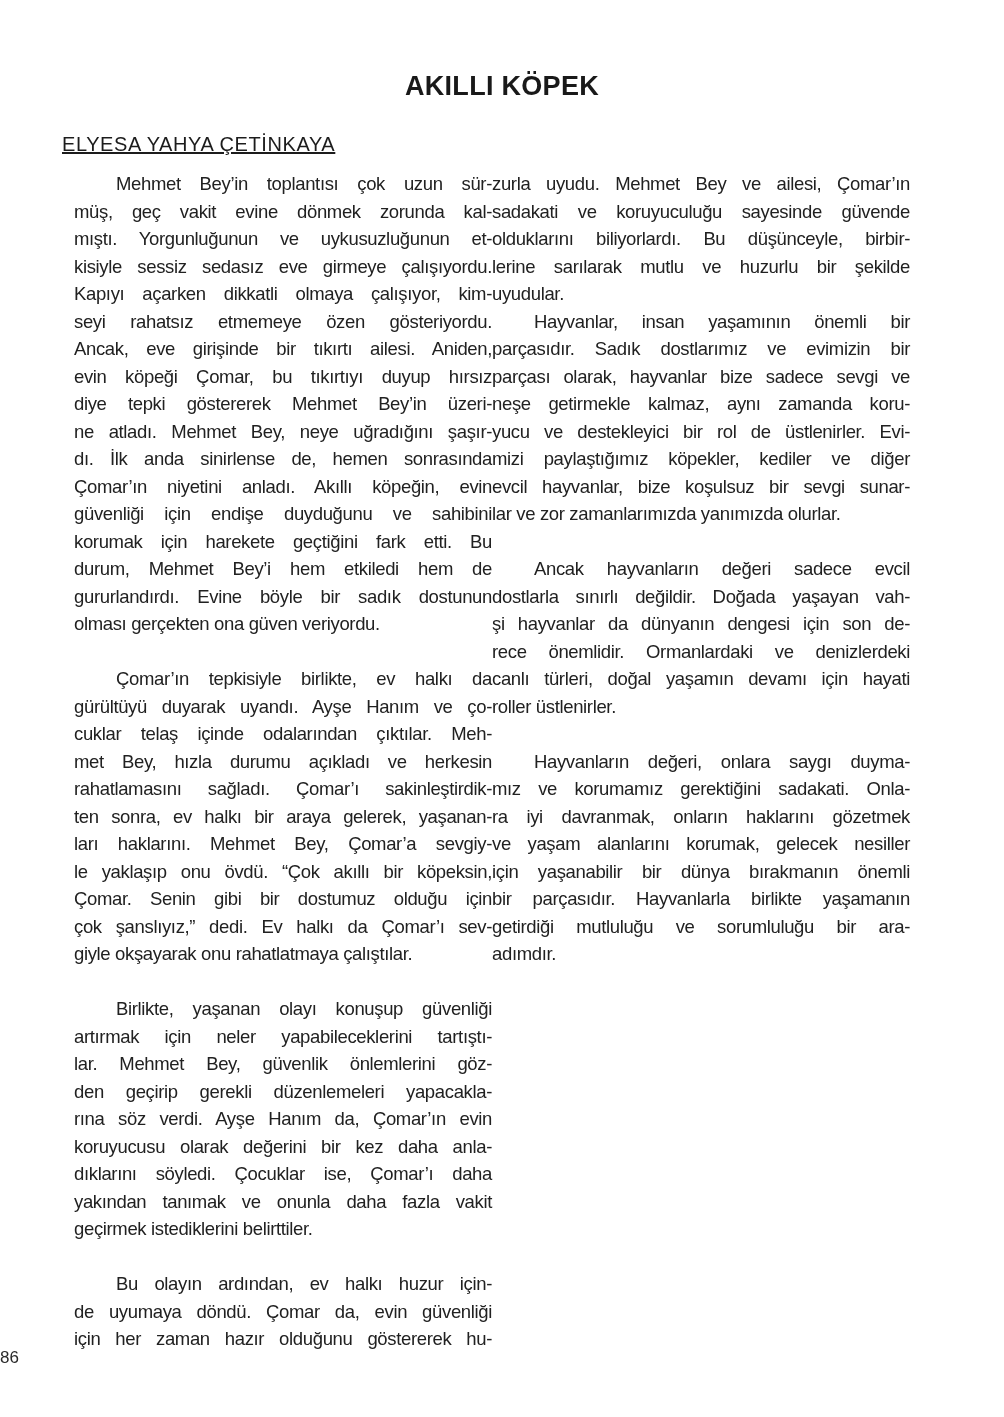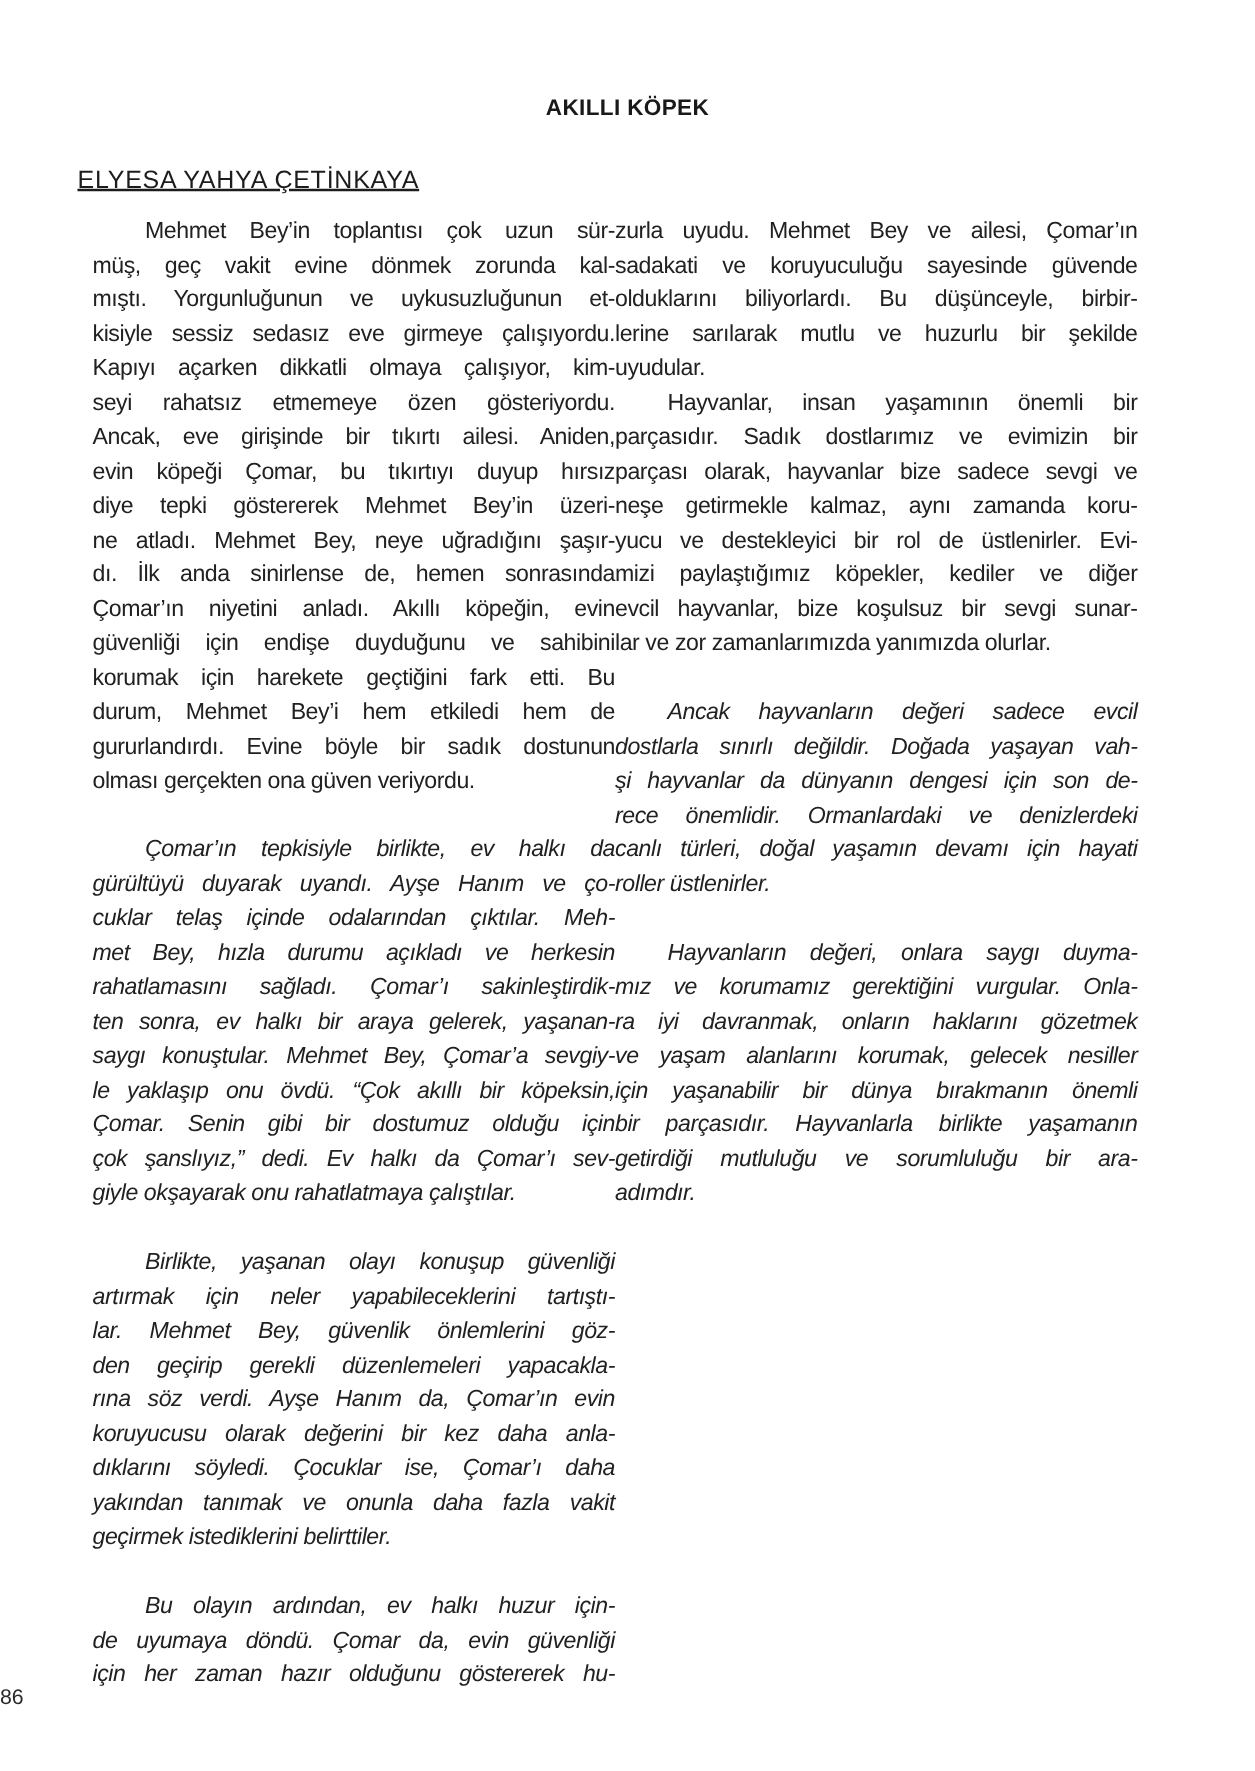--- a/index.html
+++ b/index.html
@@ -16,21 +16,21 @@
     font-family: "Liberation Sans", sans-serif;
     overflow: hidden;
   }
   .title {
     position: absolute;
     top: 70px;
     left: 0;
     width: 100%;
     margin: 0;
     text-align: center;
-    font-size: 18px;
+    font-size: 27px;
     line-height: 32px;
     font-weight: bold;
     letter-spacing: 0.3px;
     color: #191919;
   }
   .author {
     position: absolute;
     top: 132px;
     left: 62px;
     font-size: 20px;
@@ -44,21 +44,21 @@
     top: 170px;
     left: 74px;
     width: 858px;
     display: flex;
   }
   .col {
     width: 418px;
     flex: 0 0 418px;
   }
   .para { margin: 0; }
-  .para.gap { margin-top: 27.5px; font-style: italic; }
+  .para.gap { margin-top: 27.5px; }
   .line {
     font-size: 18.5px;
     line-height: 27.5px;
     letter-spacing: -0.35px;
     color: #212121;
     text-align: justify;
     text-align-last: justify;
     white-space: nowrap;
   }
   .line.indent { text-indent: 42px; }
@@ -102,21 +102,21 @@
           <div class="line">gururlandırdı. Evine böyle bir sadık dostunun</div>
           <div class="line endline">olması gerçekten ona güven veriyordu.</div>
         </div>
         <div class="para gap">
           <div class="line indent">Çomar’ın tepkisiyle birlikte, ev halkı da</div>
           <div class="line">gürültüyü duyarak uyandı. Ayşe Hanım ve ço-</div>
           <div class="line">cuklar telaş içinde odalarından çıktılar. Meh-</div>
           <div class="line">met Bey, hızla durumu açıkladı ve herkesin</div>
           <div class="line">rahatlamasını sağladı. Çomar’ı sakinleştirdik-</div>
           <div class="line">ten sonra, ev halkı bir araya gelerek, yaşanan-</div>
-          <div class="line">saygı konuştular. Mehmet Bey, Çomar’a sevgiy-</div>
+          <div class="line">ları haklarını. Mehmet Bey, Çomar’a sevgiy-</div>
           <div class="line">le yaklaşıp onu övdü. “Çok akıllı bir köpeksin,</div>
           <div class="line">Çomar. Senin gibi bir dostumuz olduğu için</div>
           <div class="line">çok şanslıyız,” dedi. Ev halkı da Çomar’ı sev-</div>
           <div class="line endline">giyle okşayarak onu rahatlatmaya çalıştılar.</div>
         </div>
         <div class="para gap">
           <div class="line indent">Birlikte, yaşanan olayı konuşup güvenliği</div>
           <div class="line">artırmak için neler yapabileceklerini tartıştı-</div>
           <div class="line">lar. Mehmet Bey, güvenlik önlemlerini göz-</div>
           <div class="line">den geçirip gerekli düzenlemeleri yapacakla-</div>
@@ -153,21 +153,21 @@
         <div class="para gap">
           <div class="line indent">Ancak hayvanların değeri sadece evcil</div>
           <div class="line">dostlarla sınırlı değildir. Doğada yaşayan vah-</div>
           <div class="line">şi hayvanlar da dünyanın dengesi için son de-</div>
           <div class="line">rece önemlidir. Ormanlardaki ve denizlerdeki</div>
           <div class="line">canlı türleri, doğal yaşamın devamı için hayati</div>
           <div class="line endline">roller üstlenirler.</div>
         </div>
         <div class="para gap">
           <div class="line indent">Hayvanların değeri, onlara saygı duyma-</div>
-          <div class="line">mız ve korumamız gerektiğini vurgular. Onla-</div>
+          <div class="line">mız ve korumamız gerektiğini sadakati. Onla-</div>
           <div class="line">ra iyi davranmak, onların haklarını gözetmek</div>
           <div class="line">ve yaşam alanlarını korumak, gelecek nesiller</div>
           <div class="line">için yaşanabilir bir dünya bırakmanın önemli</div>
           <div class="line">bir parçasıdır. Hayvanlarla birlikte yaşamanın</div>
           <div class="line">getirdiği mutluluğu ve sorumluluğu bir ara-</div>
           <div class="line endline">adımdır.</div>
         </div>
       </div>
   </div>
 

